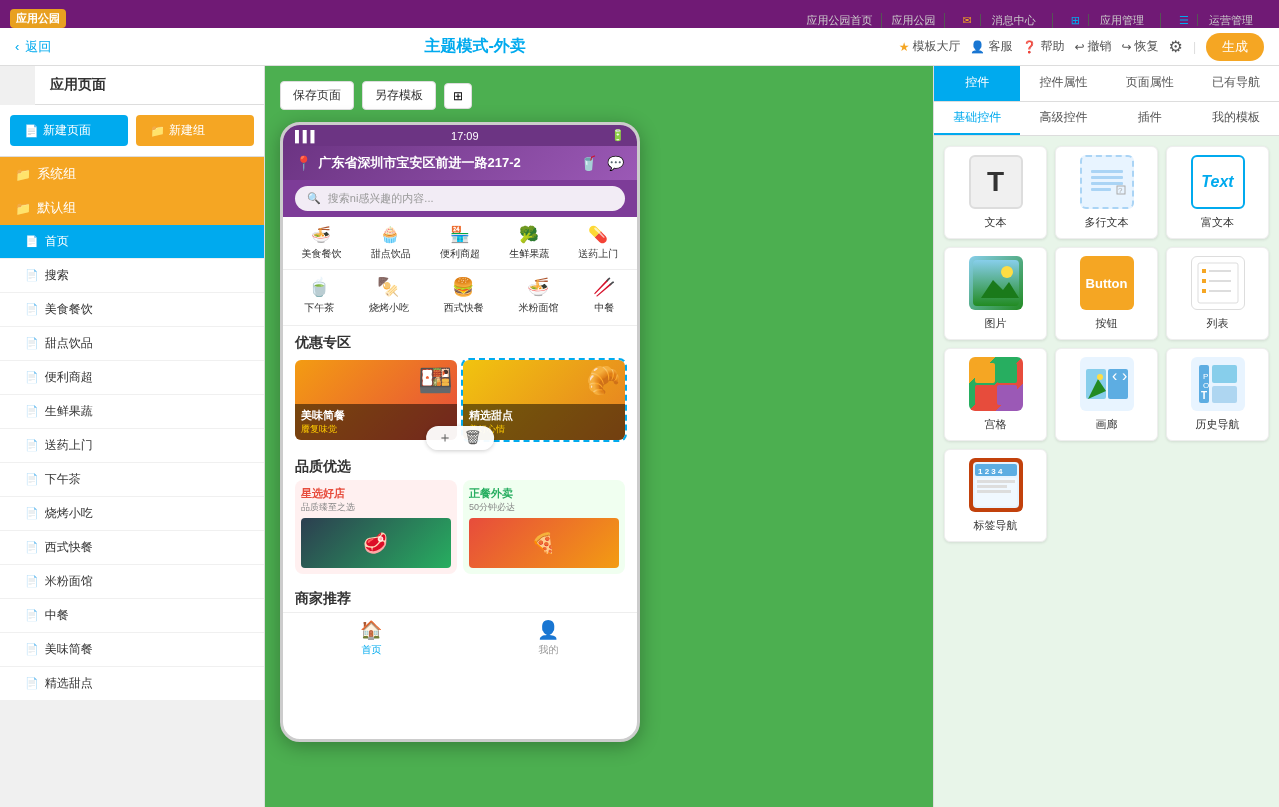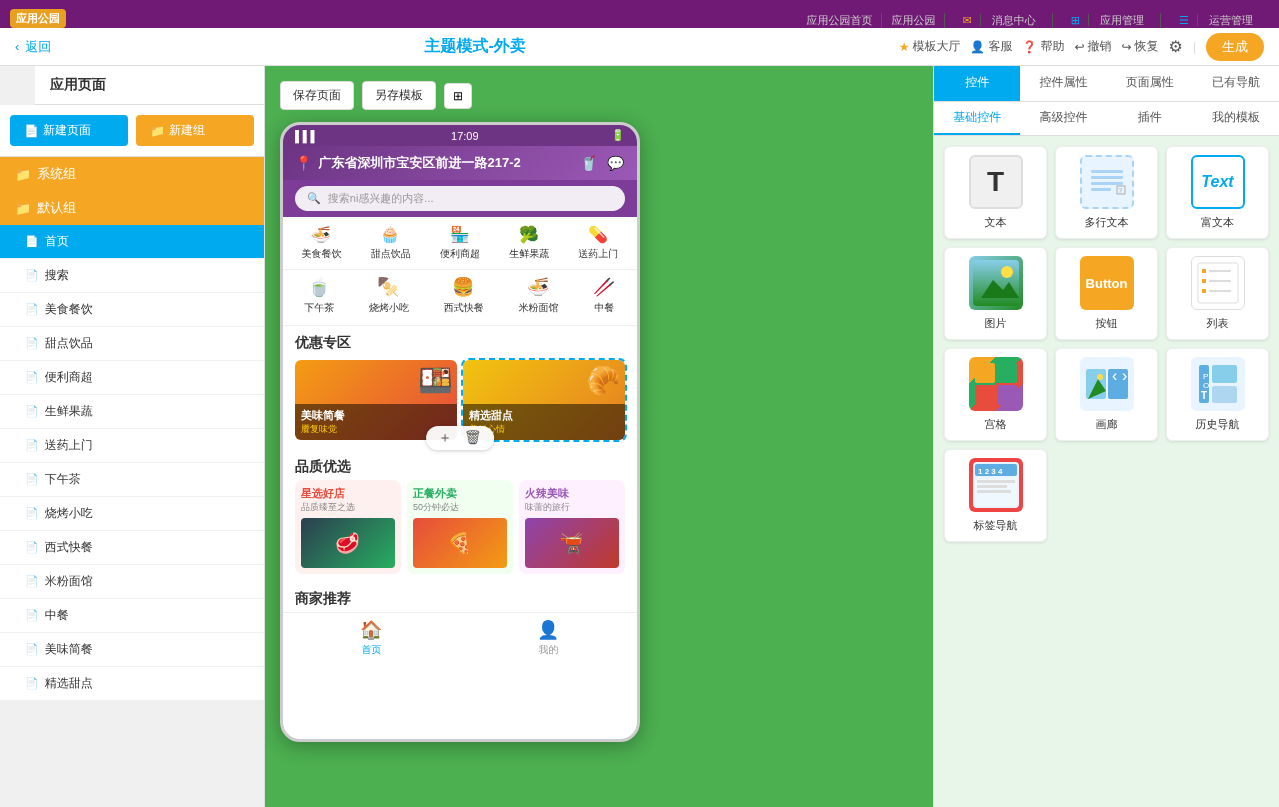--- a/index.html
+++ b/index.html
@@ -450,21 +450,21 @@
     
     .wi-text { background: #f0f0f0; font-size: 28px; font-weight: bold; color: #333; border: 2px solid #ddd; }
     .wi-multitext { background: #e8f4ff; border: 2px dashed #aad4f5; }
     .wi-richtext { background: #fff; border: 2px solid #00aaee; color: #00aaee; font-size: 20px; }
     .wi-image { background: linear-gradient(135deg, #87ceeb, #228B22); }
     .wi-button { background: #f5a623; color: white; font-size: 13px; font-weight: bold; border-radius: 6px; }
     .wi-list { background: white; border: 1px solid #ddd; }
     .wi-grid { background: linear-gradient(135deg, #f5a623 25%, #27ae60 25%, #27ae60 50%, #e74c3c 50%, #e74c3c 75%, #9b59b6 75%); }
     .wi-gallery { background: #e8f4ff; position: relative; overflow: hidden; }
     .wi-nav { background: #e8f4ff; }
-    .wi-tabnav { background: #ef4444; text-align: right; }
+    .wi-tabnav { background: #c2410c; text-align: right; }
   </style>
 </head>
 <body>
 
 <div class="top-nav">
   <div class="top-nav-left">
     <div class="top-nav-logo">
       <span>应用公园</span>
     </div>
   </div>
@@ -711,25 +711,20 @@
           <div class="quality-item">
             <div class="quality-title">星选好店</div>
             <div class="quality-sub">品质臻至之选</div>
             <div class="quality-img quality-img1">🥩</div>
           </div>
           <div class="quality-item">
             <div class="quality-title">正餐外卖</div>
             <div class="quality-sub">50分钟必达</div>
             <div class="quality-img quality-img2">🍕</div>
           </div>
-          <div class="quality-item">
-            <div class="quality-title">火辣美味</div>
-            <div class="quality-sub">味蕾的旅行</div>
-            <div class="quality-img quality-img3">🫕</div>
-          </div>
         </div>
       </div>
 
       <div class="phone-merchant-title">商家推荐</div>
 
       <div class="phone-bottom-nav">
         <div class="bottom-nav-item active">
           <span class="bottom-nav-icon">🏠</span>
           <span>首页</span>
         </div>

